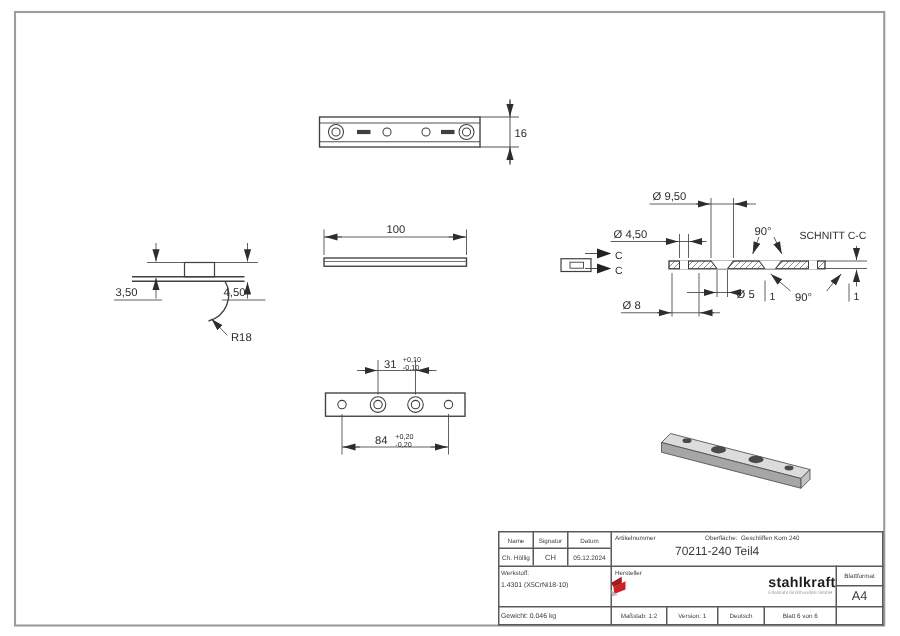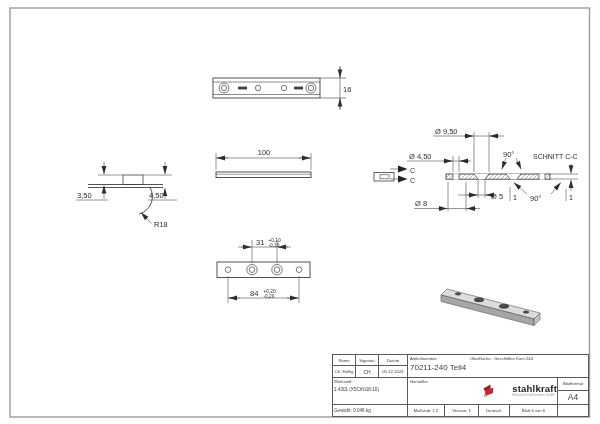--- a/index.html
+++ b/index.html
@@ -6,23 +6,23 @@
   body{
     width:600px;height:424px;background:#ffffff;position:relative;overflow:hidden;
     font-family:"Liberation Sans", sans-serif;color:#333;
   }
   svg text{font-family:"Liberation Sans", sans-serif;fill:#2d2d2d;}
   .tb{position:absolute;left:332px;top:354px;width:257px;height:63px;font-family:"Liberation Sans",sans-serif;}
   .tb .ln{position:absolute;background:#5a5a5a;}
   .tb .cell{position:absolute;overflow:hidden;white-space:nowrap;color:#3a3a3a;}
   .lbl{font-size:4.2px;color:#555;}
   .val{font-size:5px;}
-  .artnr{font-size:8px;color:#222;}
+  .artnr{font-size:8px;color:#222;margin-left:40px;}
   .a4{font-size:8.5px;color:#222;font-weight:normal;}
-  .logo-wrap{position:absolute;left:75px;top:23px;width:150px;height:27px;display:flex;align-items:center;justify-content:flex-end;gap:18px;}
+  .logo-wrap{position:absolute;left:75px;top:23px;width:150px;height:27px;display:flex;align-items:center;justify-content:space-between;gap:18px;}
   .logo-txt{font-size:9.5px;font-weight:bold;color:#1d1d1d;letter-spacing:0.2px;line-height:1;}
   .logo-tag{font-size:3.2px;color:#9a9a9a;line-height:1;margin-top:1px;}
   .ctr{display:flex;align-items:center;justify-content:center;}
 </style>
 </head>
 <body>
 
 
 
 <svg width="600" height="424" viewBox="0 0 600 424">

